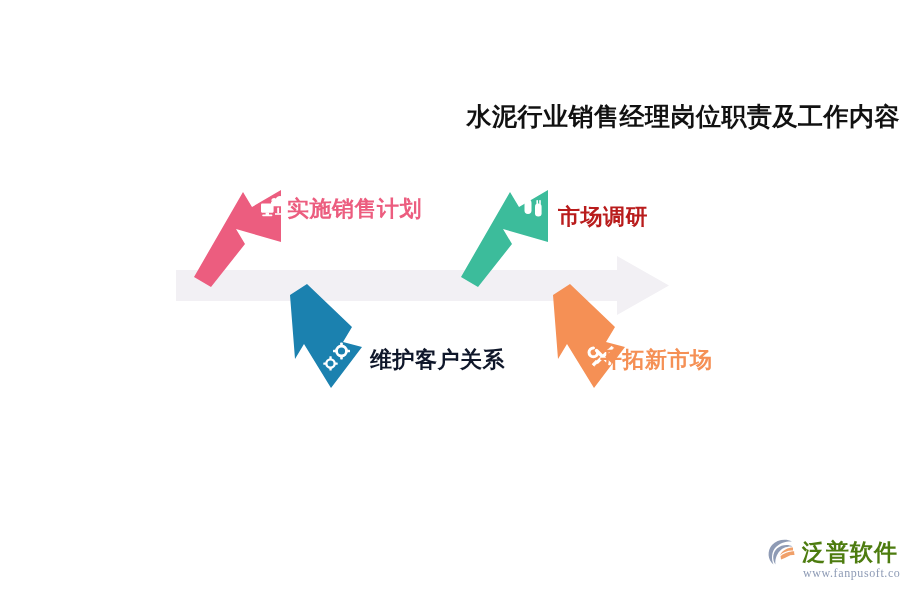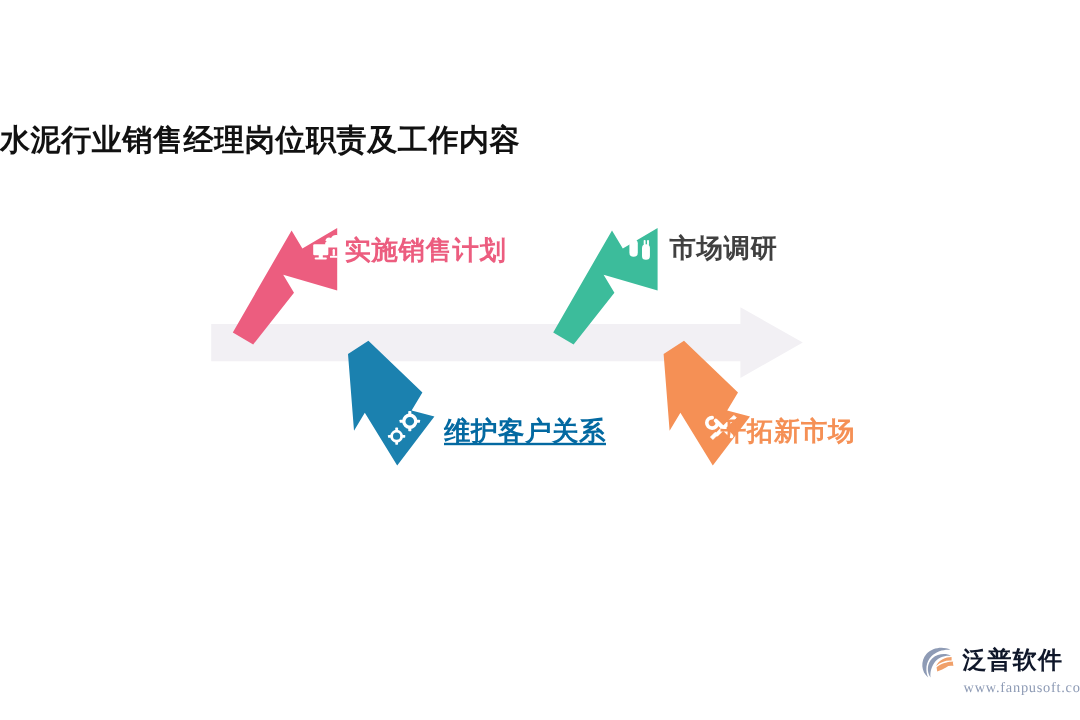--- a/index.html
+++ b/index.html
@@ -17,21 +17,21 @@
   .canvas {
     position: relative;
     width: 900px;
     height: 600px;
   }
   .title {
     position: absolute;
     left: 0;
     top: 100px;
     width: 900px;
-    text-align: left;
+    text-align: right;
     font-size: 25px;
     font-weight: bold;
     color: #111111;
     letter-spacing: 0.5px;
     white-space: nowrap;
   }
   .diagram {
     position: absolute;
     left: 0;
     top: 0;
@@ -39,38 +39,38 @@
     height: 600px;
   }
   .label {
     position: absolute;
     font-size: 22px;
     font-weight: bold;
     white-space: nowrap;
     letter-spacing: 0.5px;
   }
   .label-sales-plan   { left: 287px; top: 194px; color: #EC5D7F; }
-  .label-research     { left: 558px; top: 192px; color: #404040; }
-  .label-relations    { left: 370px; top: 345px; color: #0369a1; text-decoration: underline; }
+  .label-research     { left: 558px; top: 202px; color: #b91c1c; }
+  .label-relations    { left: 370px; top: 345px; color: #0f172a; }
   .label-newmarket    { left: 600px; top: 345px; color: #F59055; }
 
   .logo {
     position: absolute;
     left: 766px;
     top: 536px;
     width: 120px;
     height: 52px;
   }
   .logo-text {
     position: absolute;
     left: 36px;
     top: 1px;
-    font-size: 20px;
+    font-size: 23px;
     font-weight: bold;
-    color: #0f172a;
+    color: #4d7c0f;
     letter-spacing: 1px;
     white-space: nowrap;
   }
   .logo-url {
     position: absolute;
     left: 37px;
     top: 30px;
     font-size: 12px;
     color: #8E9BB5;
     letter-spacing: 0.6px;

